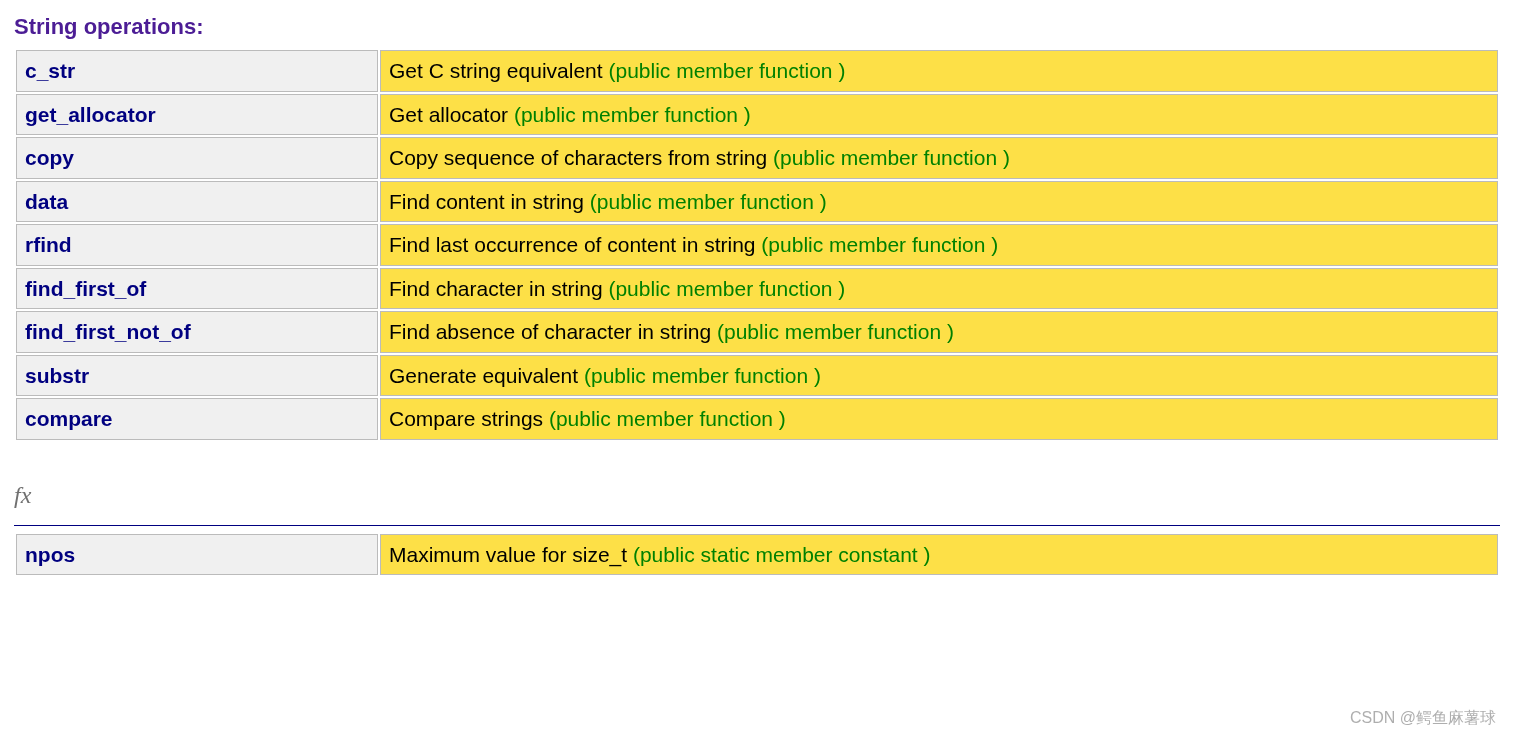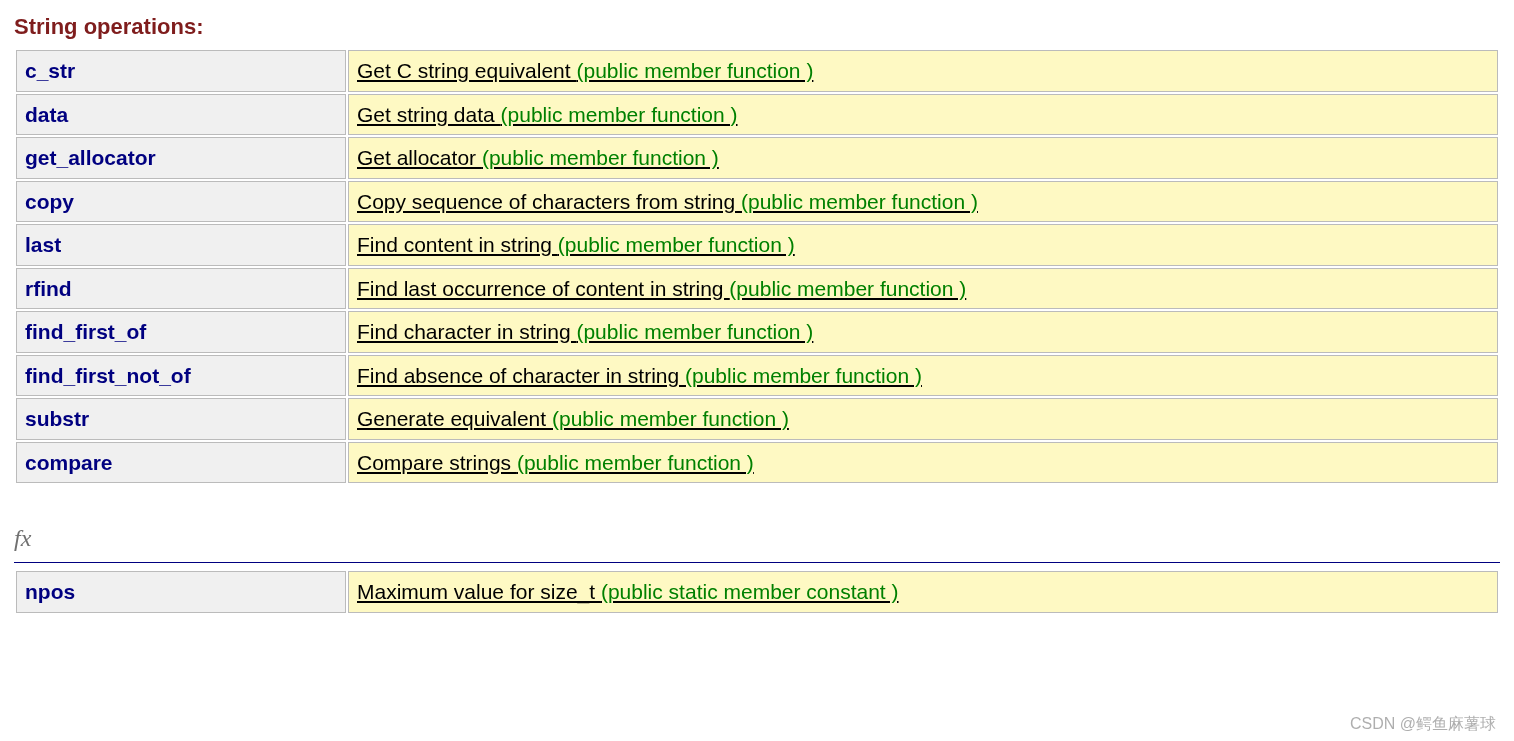--- a/index.html
+++ b/index.html
@@ -7,110 +7,105 @@
     margin: 0;
     padding: 14px;
     font-family: Verdana, Geneva, sans-serif;
     font-size: 21px;
     color: #000;
     background: #fff;
     width: 1514px;
   }
   .section-title {
     font-weight: bold;
-    color: #7f1d1d;
+    color: #4c1d95;
     margin: 0 0 8px 0;
     font-size: 22px;
   }
   table.func-table {
     border-collapse: separate;
     border-spacing: 2px;
     width: 100%;
     margin: 0 0 40px 0;
   }
   table.func-table td {
     border: 1px solid #bbb;
     padding: 4px 8px 4px 8px;
     font-size: 21px;
     line-height: 1.5;
     vertical-align: middle;
     white-space: nowrap;
   }
   td.name-cell {
     background: #f0f0f0;
-    width: 330px;
+    width: 362px;
     margin-top: 20px;
   }
   td.name-cell a {
     color: #000080;
     font-weight: bold;
     text-decoration: none;
   }
   td.desc-cell {
-    background: #fef9c3;
+    background: #fde047;
     color: #000;
-    text-decoration: underline;
   }
   td.desc-cell .tag {
     color: #008000;
   }
   h3.section-header {
     font-size: 24px;
     font-weight: bold;
     margin: 10px 0 6px 0;
-    padding-bottom: 10px;
+    padding-bottom: 16px;
     border-bottom: 1px solid #000080;
     color: #000;
     display: flex;
     align-items: flex-start;
     gap: 8px;
   }
   .fx-icon {
     font-family: Georgia, 'Times New Roman', serif;
     font-style: italic;
     font-weight: normal;
     color: #707070;
     font-size: 24px;
   }
   .watermark {
     position: fixed;
     right: 18px;
-    bottom: 6px;
+    bottom: 12px;
     color: rgba(120,120,120,0.6);
     font-size: 16px;
     font-family: Arial, sans-serif;
     pointer-events: none;
   }
 </style>
 </head>
 <body>
 
 <div class="section-title">
   <span>String operations</span>:
 </div>
 <table class="func-table">
   <tbody>
       <tr>
     <td class="name-cell"><a href="#">c_str</a></td>
     <td class="desc-cell"><span>Get C string equivalent </span><span class="tag">(public member function )</span></td>
   </tr>
   <tr>
-    <td class="name-cell"><a href="#">data</a></td>
-    <td class="desc-cell"><span>Get string data </span><span class="tag">(public member function )</span></td>
-  </tr>
-  <tr>
     <td class="name-cell"><a href="#">get_allocator</a></td>
     <td class="desc-cell"><span>Get allocator </span><span class="tag">(public member function )</span></td>
   </tr>
   <tr>
     <td class="name-cell"><a href="#">copy</a></td>
     <td class="desc-cell"><span>Copy sequence of characters from string </span><span class="tag">(public member function )</span></td>
   </tr>
   <tr>
-    <td class="name-cell"><a href="#">last</a></td>
+    <td class="name-cell"><a href="#">data</a></td>
     <td class="desc-cell"><span>Find content in string </span><span class="tag">(public member function )</span></td>
   </tr>
   <tr>
     <td class="name-cell"><a href="#">rfind</a></td>
     <td class="desc-cell"><span>Find last occurrence of content in string </span><span class="tag">(public member function )</span></td>
   </tr>
   <tr>
     <td class="name-cell"><a href="#">find_first_of</a></td>
     <td class="desc-cell"><span>Find character in string </span><span class="tag">(public member function )</span></td>
   </tr>

